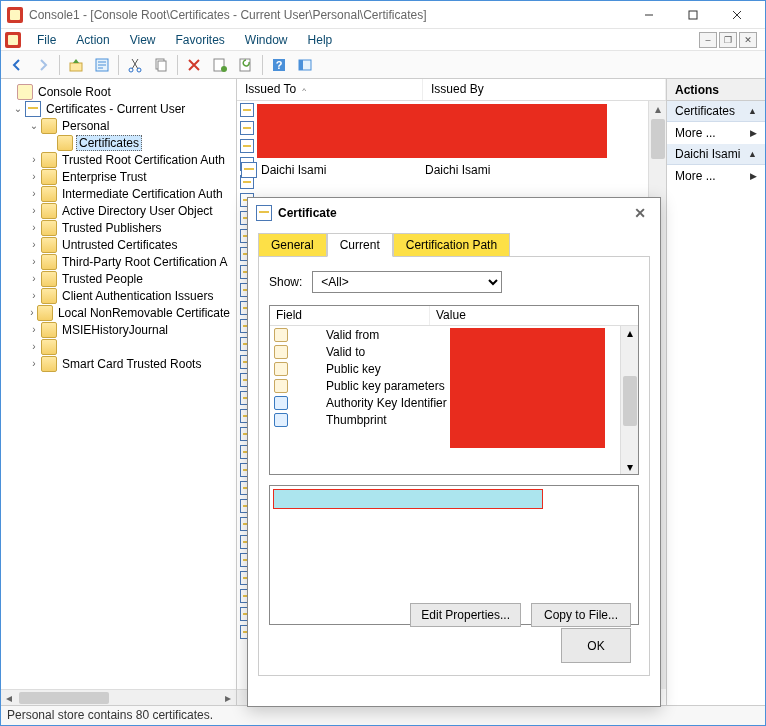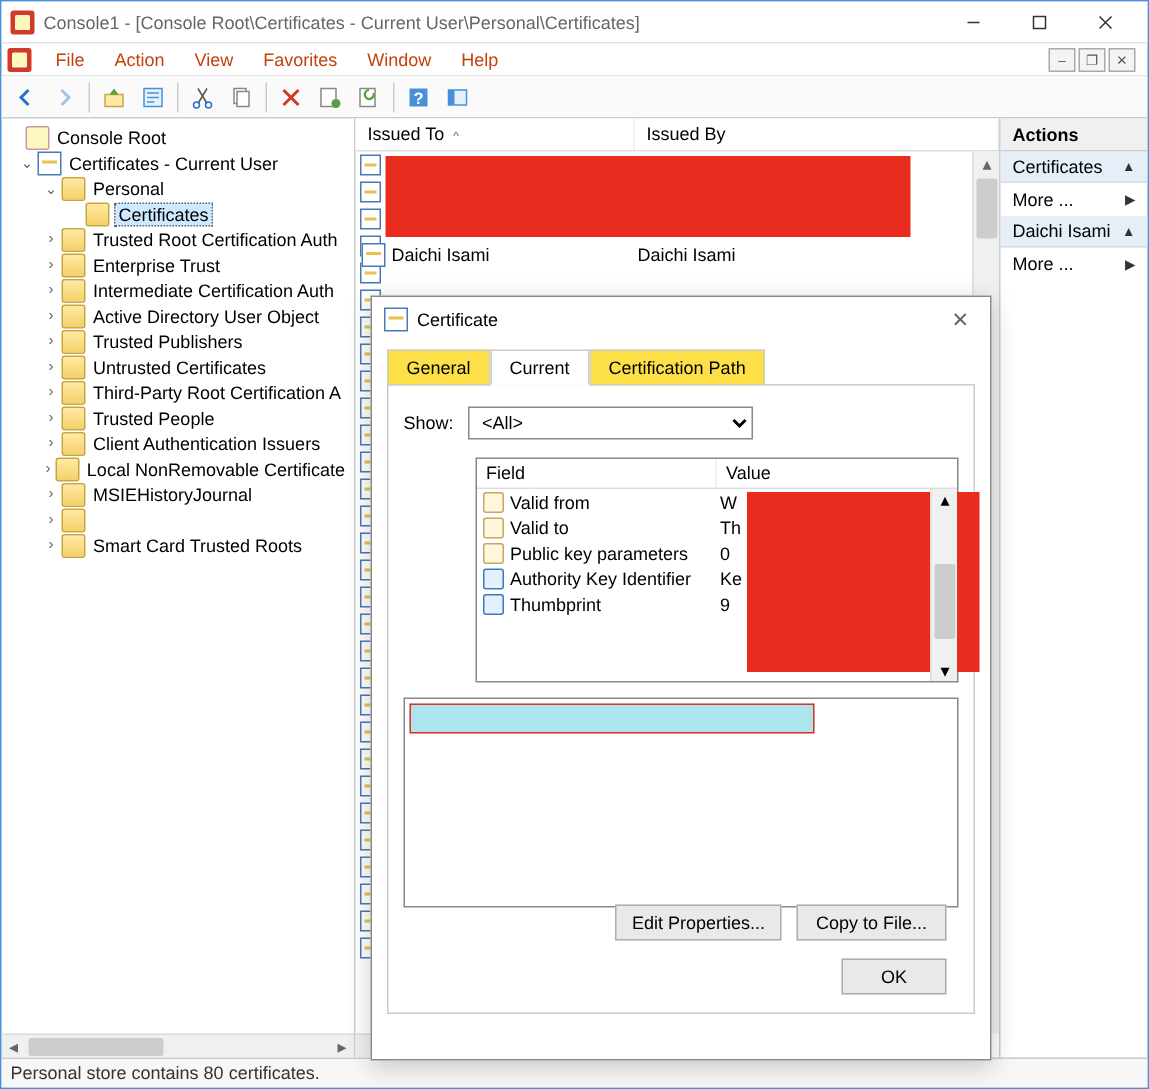--- a/index.html
+++ b/index.html
@@ -31,21 +31,21 @@
 
   
   .menubar {
     height: 22px;
     display:flex; align-items:center;
     padding: 0 4px;
     border-bottom: 1px solid #e5e5e5;
   }
   .menubar .appicon { width:16px; height:16px; margin-right:6px; background:#d03a2b; border-radius:2px; position:relative;}
   .menubar .appicon::after { content:""; position:absolute; inset:3px; background:#fff7c0; border-radius:1px; }
-  .menu-item { padding: 2px 10px; color:#c2410c; }
+  .menu-item { padding: 2px 10px; color:#0c4a6e; }
   .menubar .right { margin-left:auto; display:flex; gap:2px; padding-right:4px;}
   .mdibtn { width:18px;height:16px;border:1px solid #aaa;background:#f4f4f4;display:flex;align-items:center;justify-content:center;font-size:9px;color:#555;}
 
   
   .toolbar {
     height:28px; border-bottom:1px solid #ccc;
     display:flex; align-items:center; gap:2px;
     padding:0 4px;
     background:#fafafa;
   }
@@ -110,47 +110,47 @@
   
   .dialog {
     position:absolute;
     left:246px; top:196px;
     width:414px; height:510px;
     background:#fff;
     border:1px solid #888;
     box-shadow:0 4px 16px rgba(0,0,0,.2);
     z-index:50;
   }
-  .dlg-title{height:30px;display:flex;align-items:center;padding:0 8px;}
+  .dlg-title{height:30px;display:flex;align-items:center;padding:0 8px;font-weight:bold;}
   .dlg-title .ic{width:16px;height:16px;margin-right:6px;}
   .dlg-title .x{margin-left:auto;color:#666;font-size:14px;padding:2px 6px;}
   .dlg-tabs{display:flex;padding:0 10px;gap:0;margin-top:4px;}
   .dlg-tab{padding:4px 12px;border:1px solid #ccc;border-bottom:none;background:#fde047;position:relative;top:1px;}
   .dlg-tab.active{background:#fff;border-bottom:1px solid #fff;z-index:2;}
   .dlg-body{border:1px solid #ccc;margin:0 10px 10px 10px;padding:10px;height:420px;position:relative;}
   .show-row{display:flex;align-items:center;gap:10px;margin:4px 0 12px 0;}
   .show-row select{width:190px;height:22px;border:1px solid #888;background:#fff;font:inherit;padding:0 4px;}
-  .fieldlist{border:1px solid #888;height:150px;position:relative;background:#fff;margin-left:48px;}
+  .fieldlist{border:1px solid #888;height:170px;position:relative;background:#fff;}
   .fieldlist-hdr{height:20px;display:flex;border-bottom:1px solid #ddd;background:#fff;}
   .fieldlist-hdr .c{padding:2px 6px;}
   .fieldlist-hdr .c1{width:160px;border-right:1px solid #eee;} 
   .field-rows{position:absolute;top:20px;left:0;right:18px;bottom:0;font-size:12px;}
-  .field-row{height:17px;display:flex;align-items:center;}
+  .field-row{height:17px;display:flex;align-items:center;gap:34px;}
   .field-row .fic{width:14px;height:14px;margin:0 4px;border:1px solid #c8a860;background:#fff6db;flex:none;border-radius:2px;}
   .field-row .fic.blue{border-color:#3a7ac0;background:#e2f0ff;}
   .field-row .f1{width:140px;white-space:nowrap;overflow:hidden;text-overflow:ellipsis;}
   .field-row .f2{flex:1;white-space:nowrap;overflow:hidden;}
   .fieldlist .vsb{position:absolute;right:0;top:20px;bottom:0;width:18px;background:#f0f0f0;border-left:1px solid #ddd;}
   .fieldlist .vsb .th{position:absolute;left:2px;top:50px;width:14px;height:50px;background:#cdcdcd;border-radius:2px;}
   .red-over{position:absolute;background:#e82c1e;}
   .detail-box{border:1px solid #888;height:140px;margin-top:10px;background:#fff;position:relative;}
   .detail-hl{position:absolute;left:3px;top:3px;width:270px;height:20px;border:1px solid #e82c1e;background:#ace5ee;}
   .dlg-btns{position:absolute;right:18px;bottom:48px; display:flex;gap:10px;}
   .dlg-btn{min-width:100px;height:24px;border:1px solid #adadad;background:#e9e9e9;padding:0 10px;font:inherit;}
-  .dlg-ok{position:absolute;right:18px;bottom:12px;width:70px;height:24px;border:1px solid #adadad;background:#e9e9e9;font:inherit;}
+  .dlg-ok{position:absolute;right:18px;bottom:12px;width:70px;height:35px;border:1px solid #adadad;background:#e9e9e9;font:inherit;}
 
   
   .stack-icons{position:absolute;left:0;top:0;width:20px;}
   .stack-icons .si{height:18px;display:flex;align-items:center;justify-content:center;}
 </style>
 </head>
 <body>
 
 <div class="titlebar">
   <div class="appicon"></div>
@@ -525,20 +525,26 @@
             <span style="position:absolute;right:22px">...</span>
           </div>
           <div class="field-row">
             <span class="fic"></span>
             <span class="f1">Valid to</span>
             <span class="f2">Th</span>
             <span style="position:absolute;right:22px">0...</span>
           </div>
           <div class="field-row">
             <span class="fic"></span>
+            <span class="f1">Public key</span>
+            <span class="f2">R</span>
+            <span style="position:absolute;right:22px"></span>
+          </div>
+          <div class="field-row">
+            <span class="fic"></span>
             <span class="f1">Public key parameters</span>
             <span class="f2">0</span>
             <span style="position:absolute;right:22px"></span>
           </div>
           <div class="field-row">
             <span class="fic blue"></span>
             <span class="f1">Authority Key Identifier</span>
             <span class="f2">Ke</span>
             <span style="position:absolute;right:22px">9...</span>
           </div>

